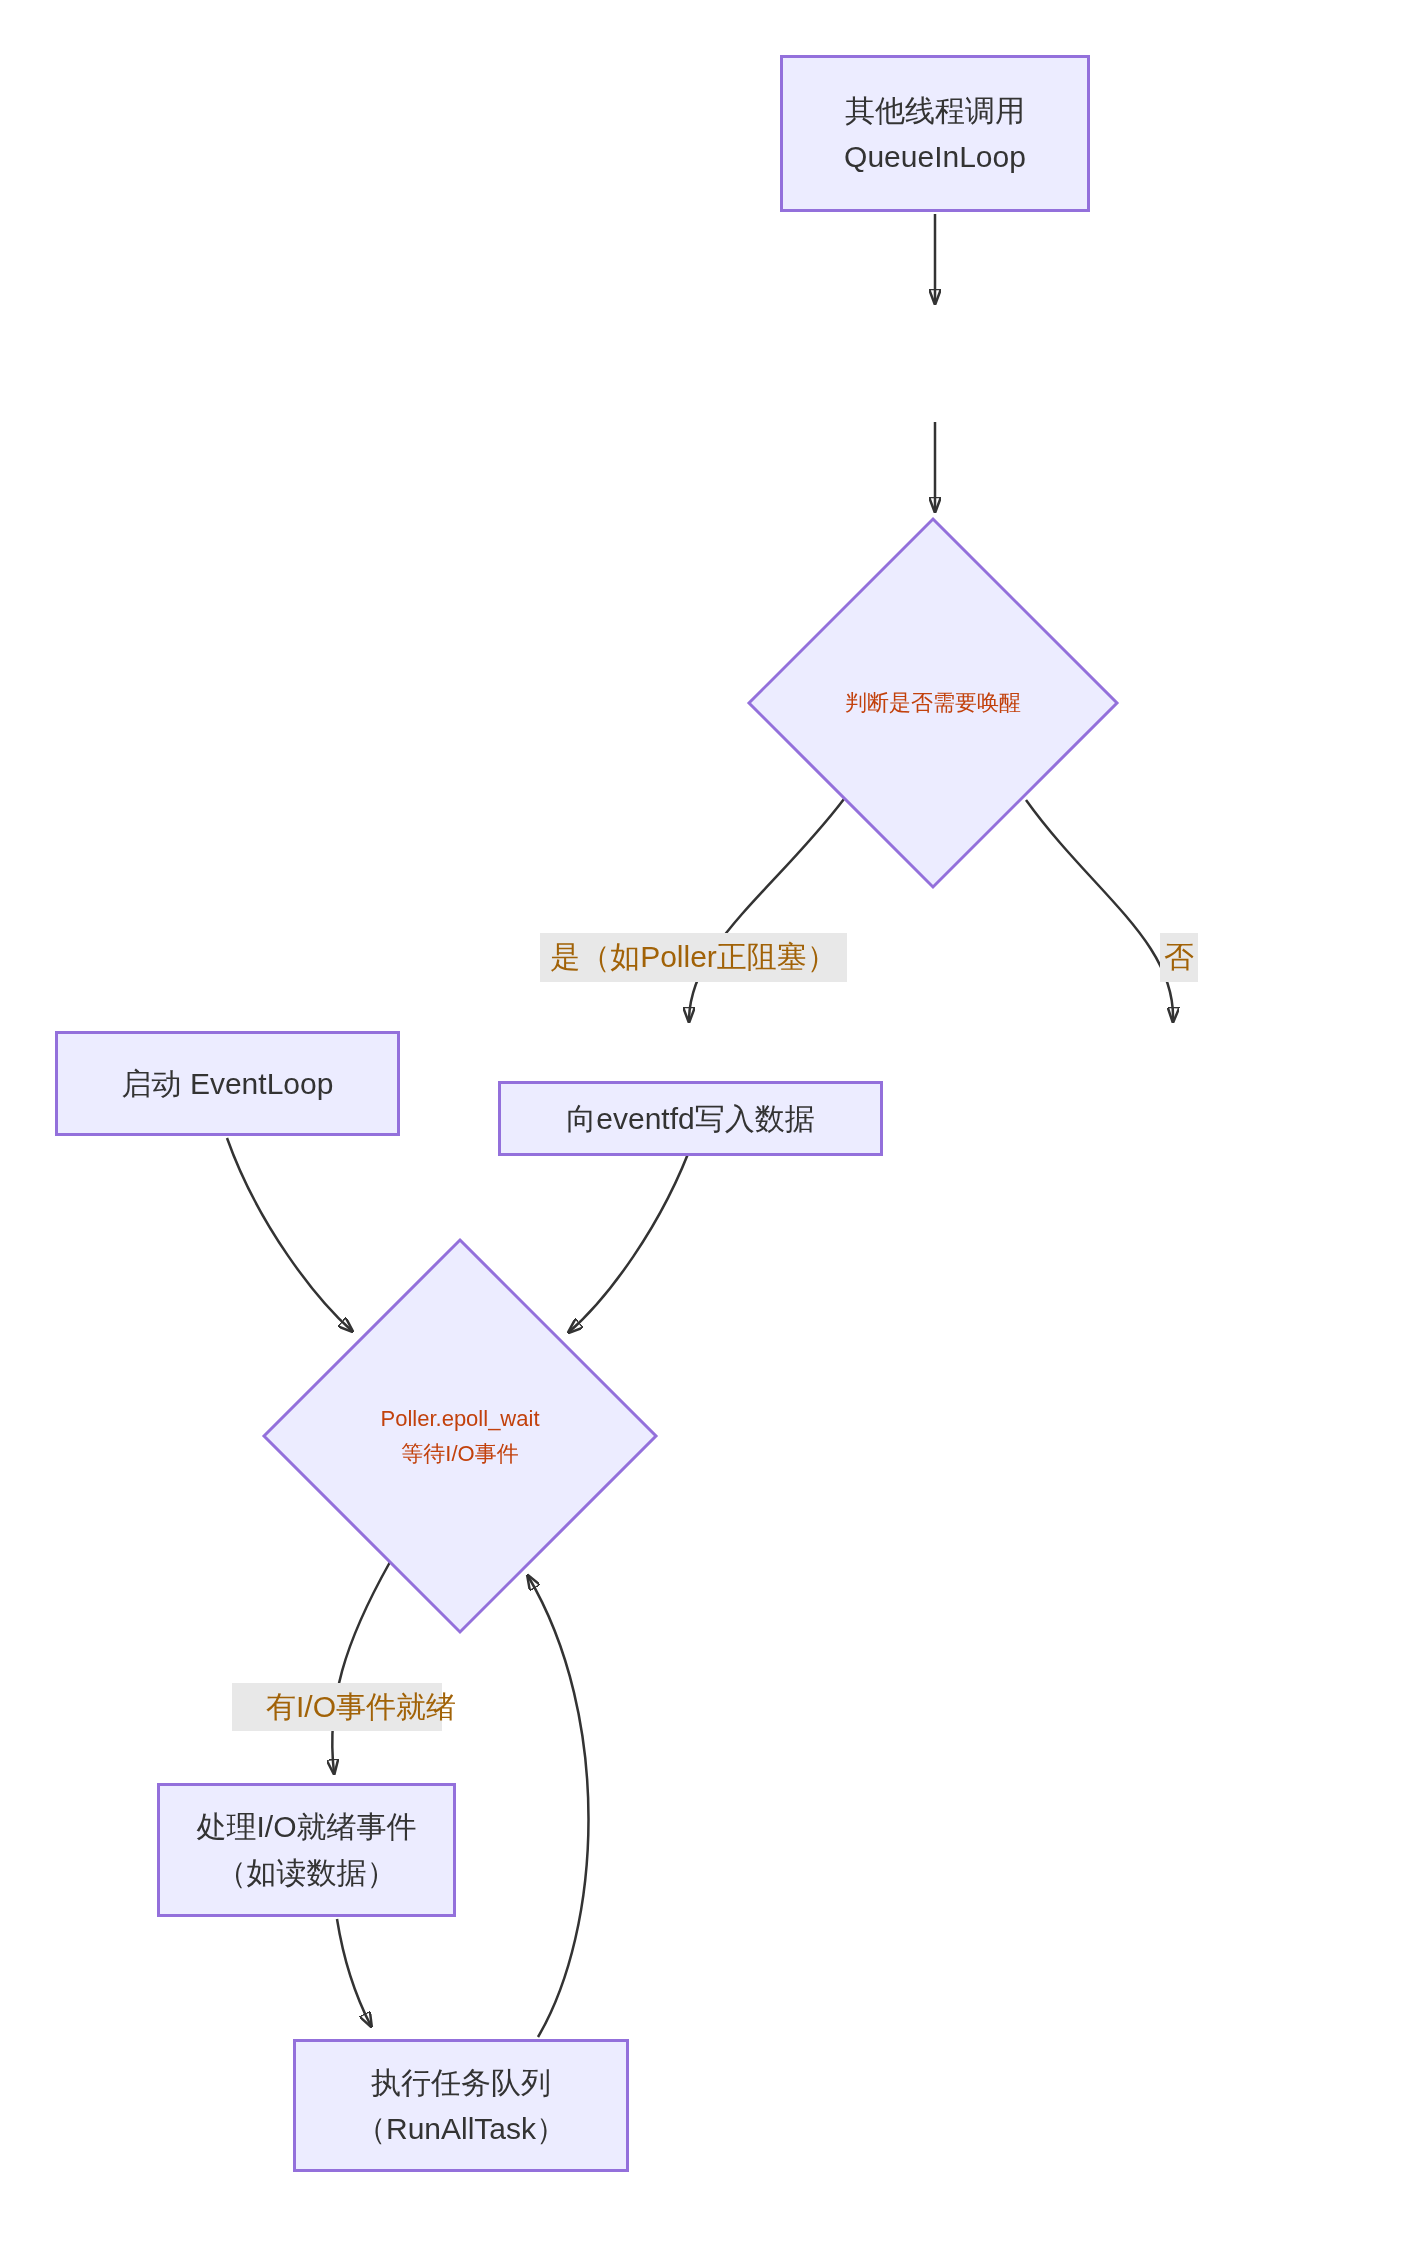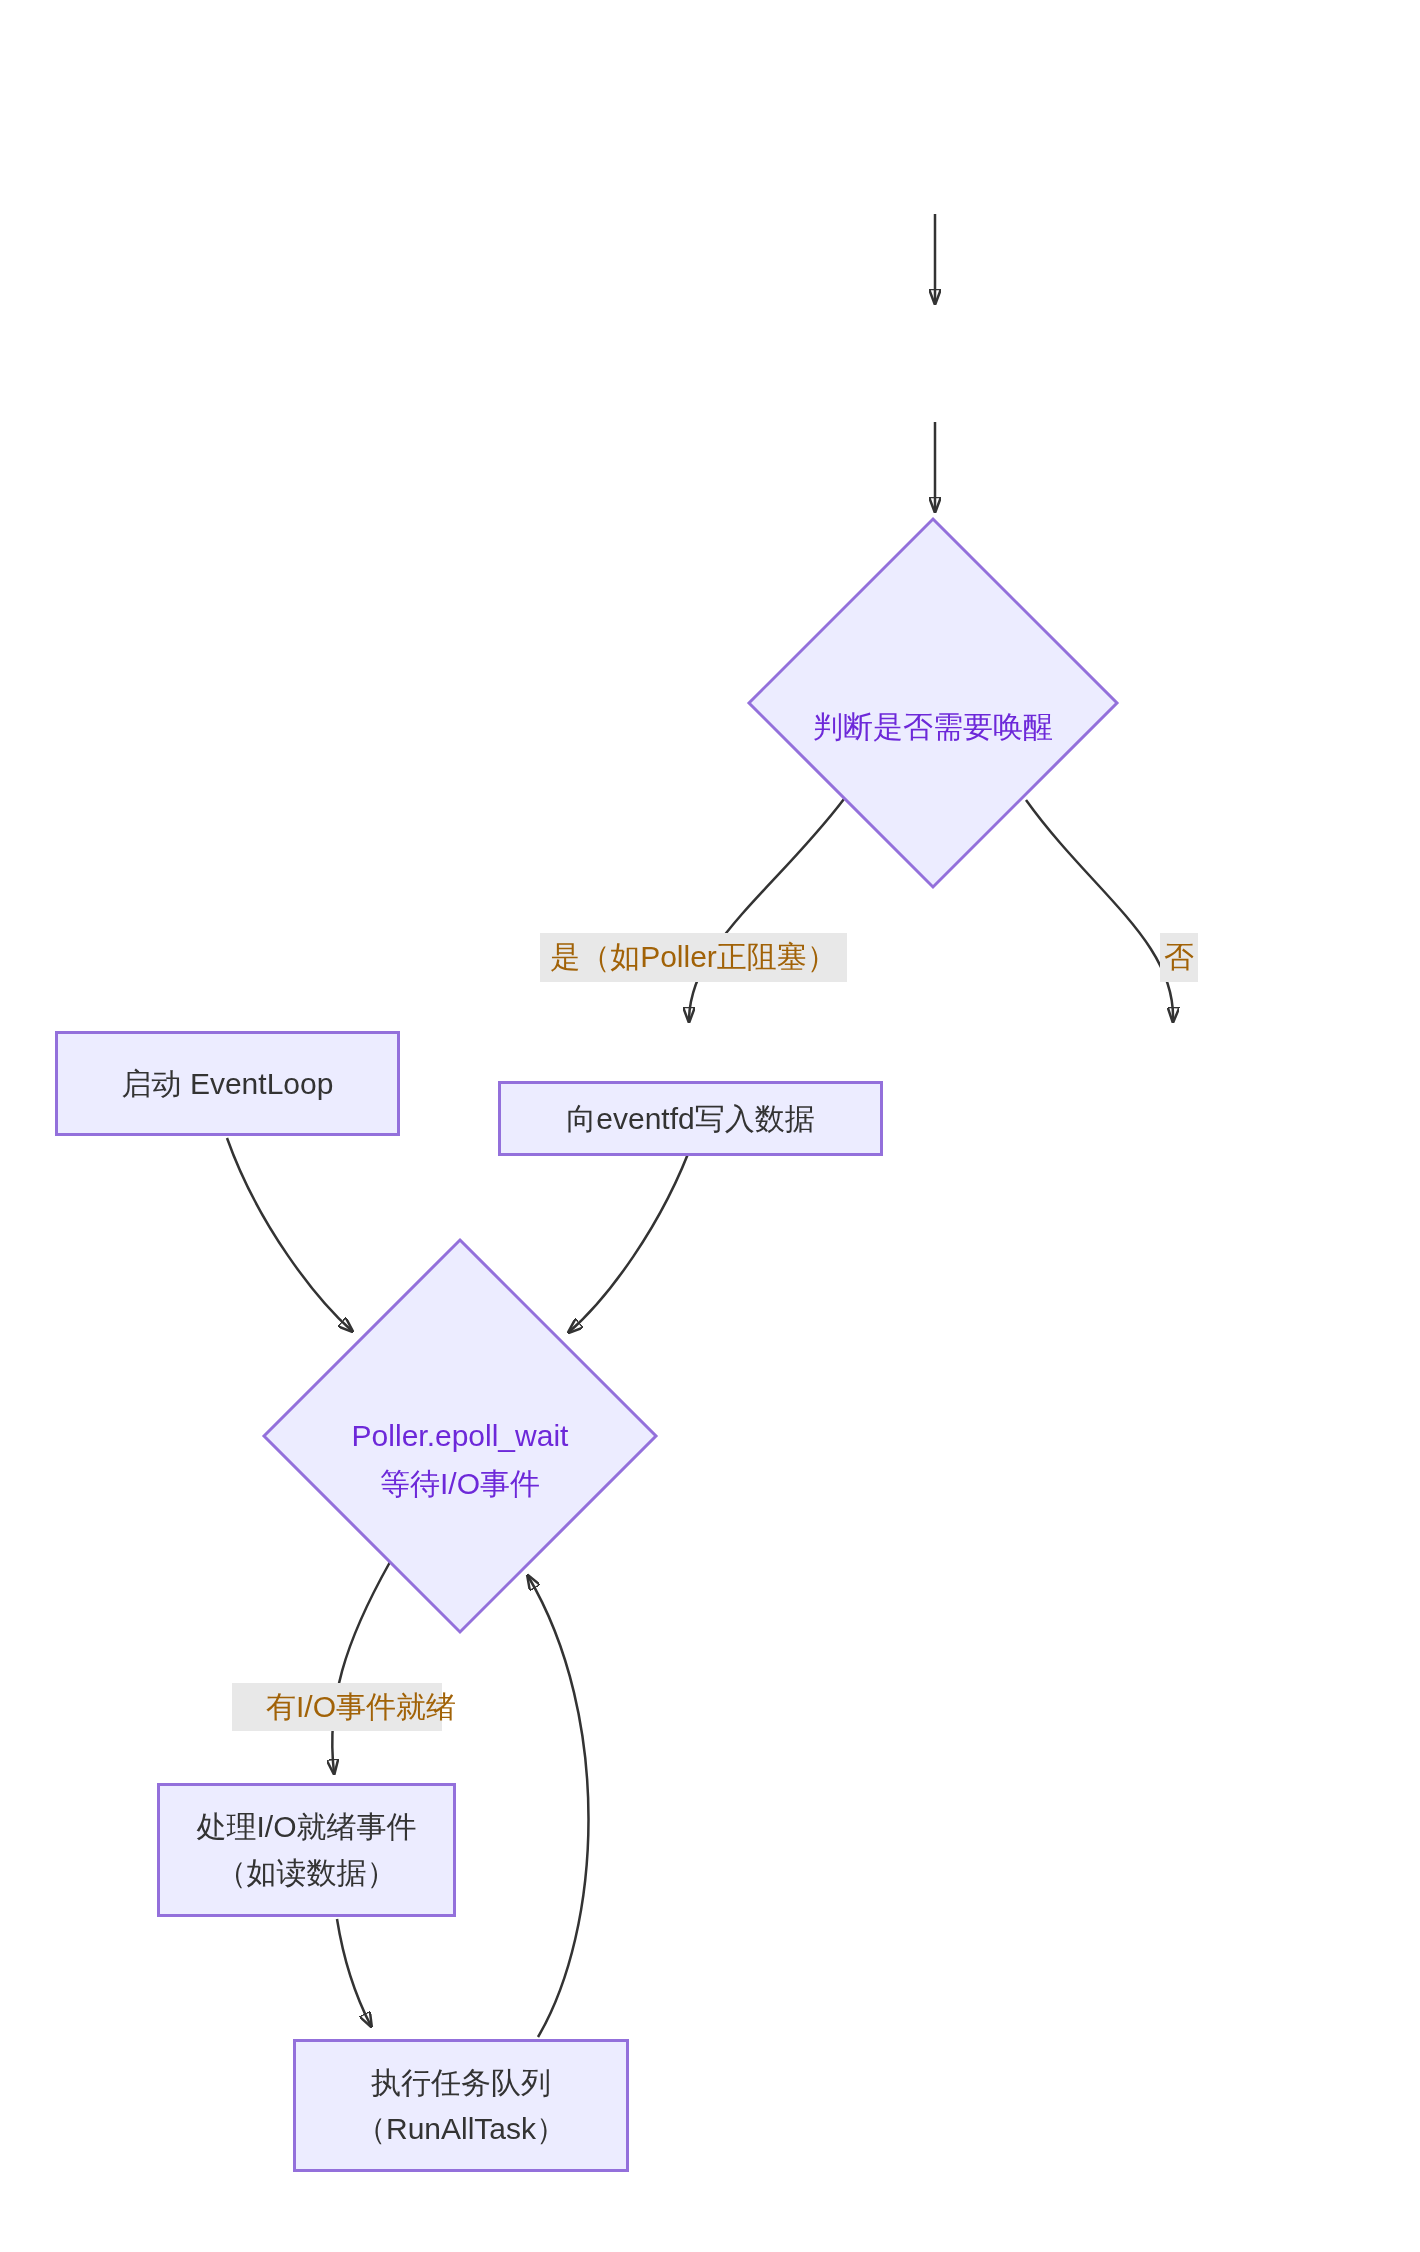--- a/index.html
+++ b/index.html
@@ -26,25 +26,24 @@
     align-items:center;
     text-align:center;
     font-size:30px;
     line-height:1.53;
     color:#333333;
   }
   .diamond-label{
     position:absolute;
     transform:translate(-50%,-50%);
     text-align:center;
-    font-size:30px;
+    font-size:22px;
     line-height:1.6;
-    color:#6d28d9;
+    color:#c2410c;
     white-space:nowrap;
-    margin-top:24px;
   }
   .edge-label{
     position:absolute;
     box-sizing:border-box;
     background:#e8e8e8;
     display:flex;
     justify-content:center;
     align-items:center;
     text-align:center;
     font-size:30px;
@@ -71,20 +70,24 @@
     <path d="M 227,1138 C 258,1225 316,1299 352,1331" marker-end="url(#arrow)"></path>
     <path d="M 694,1138 C 662,1227 606,1300 569,1332" marker-end="url(#arrow)"></path>
     <path d="M 390,1562 C 345,1642 326,1702 334,1773" marker-end="url(#arrow)"></path>
     <path d="M 337,1919 C 344,1963 358,2001 371,2026" marker-end="url(#arrow)"></path>
     <path d="M 538,2037 C 602,1928 612,1718 528,1576" marker-end="url(#arrow)"></path>
 
     <polygon points="933,519 1117,703 933,887 749,703"></polygon>
     <polygon points="460,1240 656,1436 460,1632 264,1436"></polygon>
   </svg>
 
+  <div class="node" style="left:780px;top:55px;width:310px;height:157px;">
+    <div>其他线程调用</div>
+    <div>QueueInLoop</div>
+  </div>
 
 
   <div class="diamond-label" style="left:933px;top:703px;">判断是否需要唤醒</div>
 
   <div class="node" style="left:55px;top:1031px;width:345px;height:105px;">
     <div>启动 EventLoop</div>
   </div>
 
   <div class="node" style="left:498px;top:1081px;width:385px;height:75px;">
     <div>向eventfd写入数据</div>

